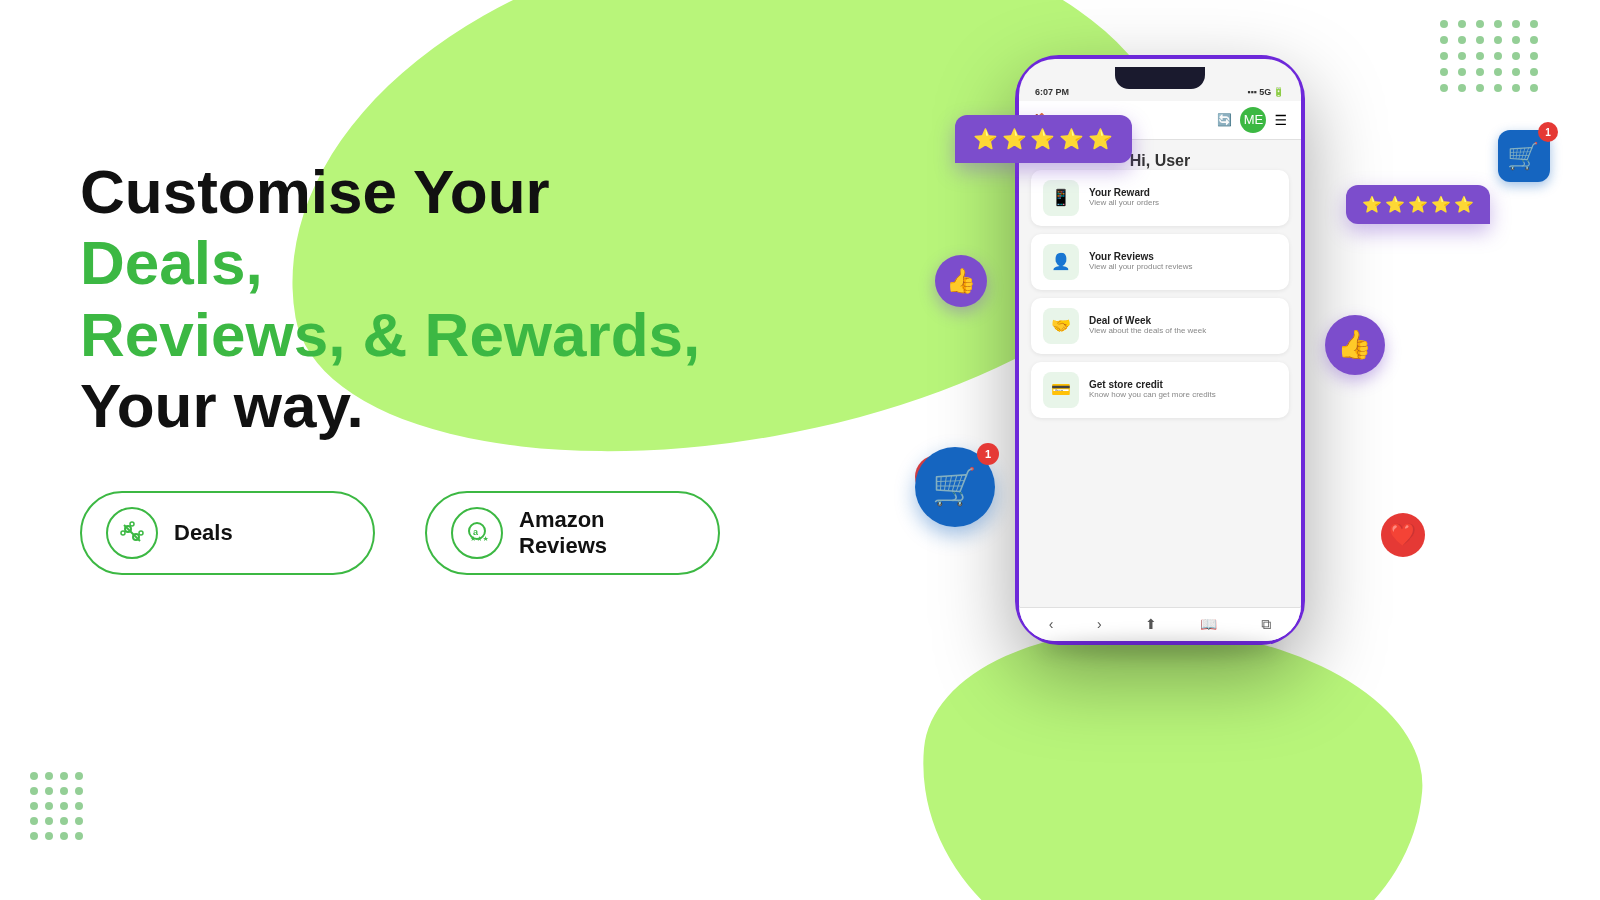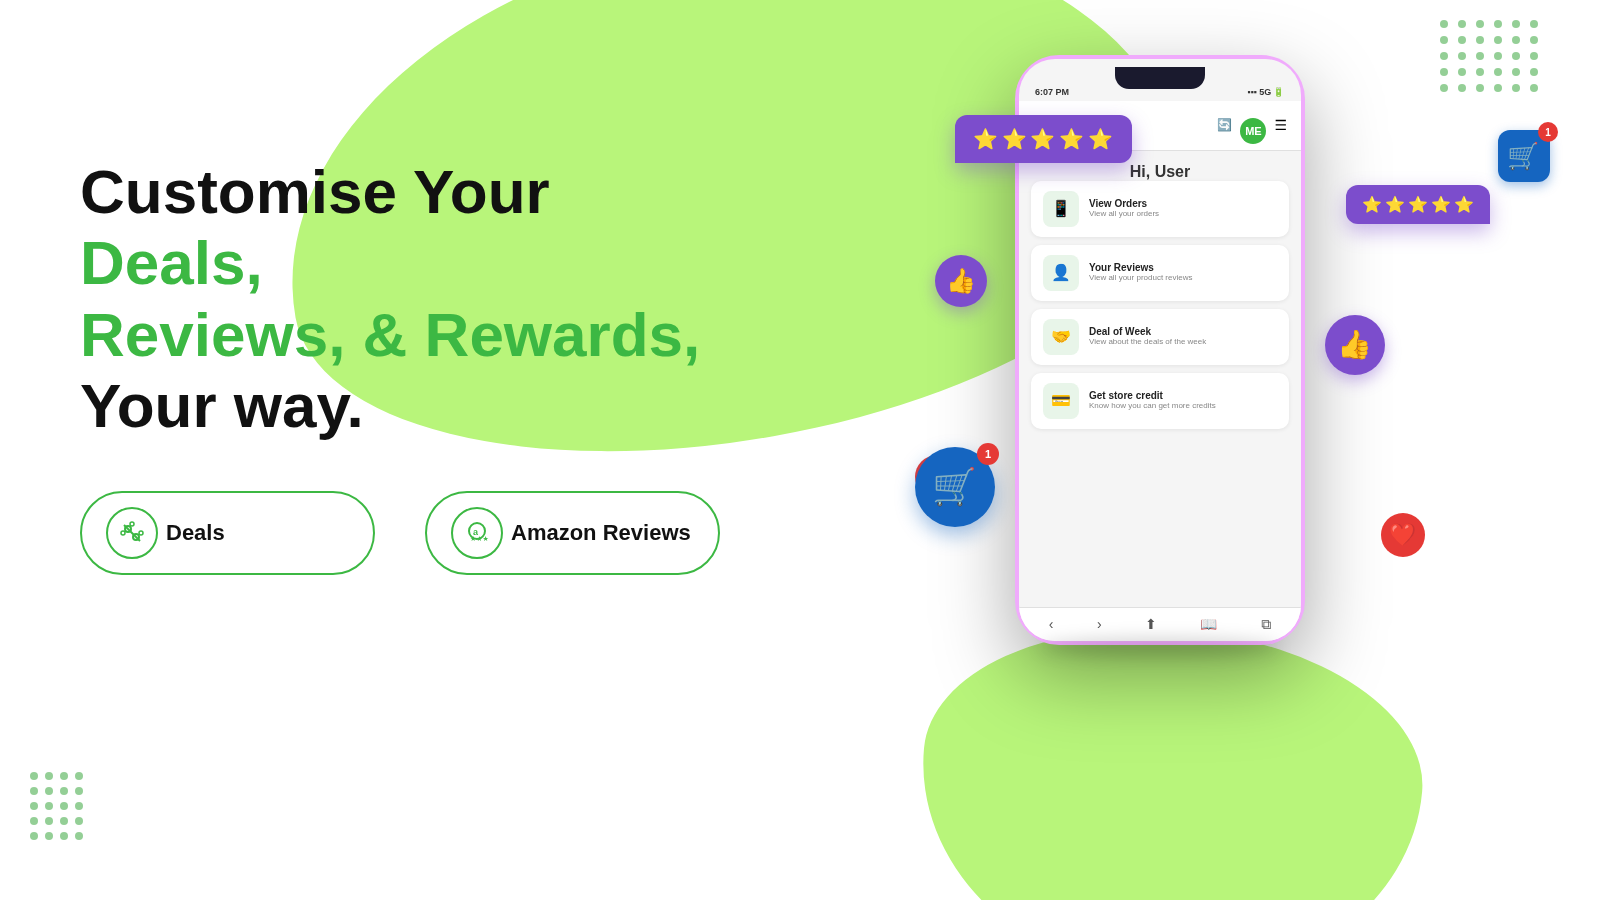--- a/index.html
+++ b/index.html
@@ -99,21 +99,21 @@
     .feature-buttons {
       display: grid;
       grid-template-columns: 1fr 1fr;
       gap: 28px 50px;
       max-width: 680px;
     }
 
     .feature-btn {
       display: flex;
       align-items: center;
-      gap: 8px;
+      gap: 16px;
       border: 2.5px solid #3cb843;
       border-radius: 50px;
       padding: 14px 24px;
       background: white;
       cursor: pointer;
     }
 
     .feature-btn-icon {
       width: 52px;
       height: 52px;
@@ -145,21 +145,21 @@
 
     
     .phone-container {
       position: relative;
       z-index: 5;
     }
 
     .phone {
       width: 290px;
       height: 590px;
-      background: #f0abfc;
+      background: #6d28d9;
       border-radius: 44px;
       padding: 4px;
       box-shadow: 0 30px 80px rgba(0,0,0,0.35);
       position: relative;
     }
 
     .phone-screen {
       width: 100%;
       height: 100%;
       background: #f5f5f5;
@@ -204,23 +204,22 @@
 
     .nav-avatar {
       width: 26px;
       height: 26px;
       background: #3cb843;
       border-radius: 50%;
       display: flex;
       align-items: center;
       justify-content: center;
       color: white;
-      font-size: 11px;
-      font-weight: 700;
-      margin-top: 11px;
+      font-size: 13px;
+      font-weight: 400;
     }
 
     .phone-content {
       flex: 1;
       padding: 12px;
       overflow: hidden;
     }
 
     .hi-user {
       text-align: center;
@@ -570,21 +569,21 @@
             </div>
           </div>
 
           <div class="phone-content">
 
             <div class="hi-user">Hi, User</div>
 
             <div class="menu-item">
               <div class="menu-item-icon">📱</div>
               <div class="menu-item-text">
-                <div class="title">View Orders</div>
+                <div class="title">Your Reward</div>
                 <div class="subtitle">View all your orders</div>
               </div>
             </div>
 
             <div class="menu-item">
               <div class="menu-item-icon">👤</div>
               <div class="menu-item-text">
                 <div class="title">Your Reviews</div>
                 <div class="subtitle">View all your product reviews</div>
               </div>

